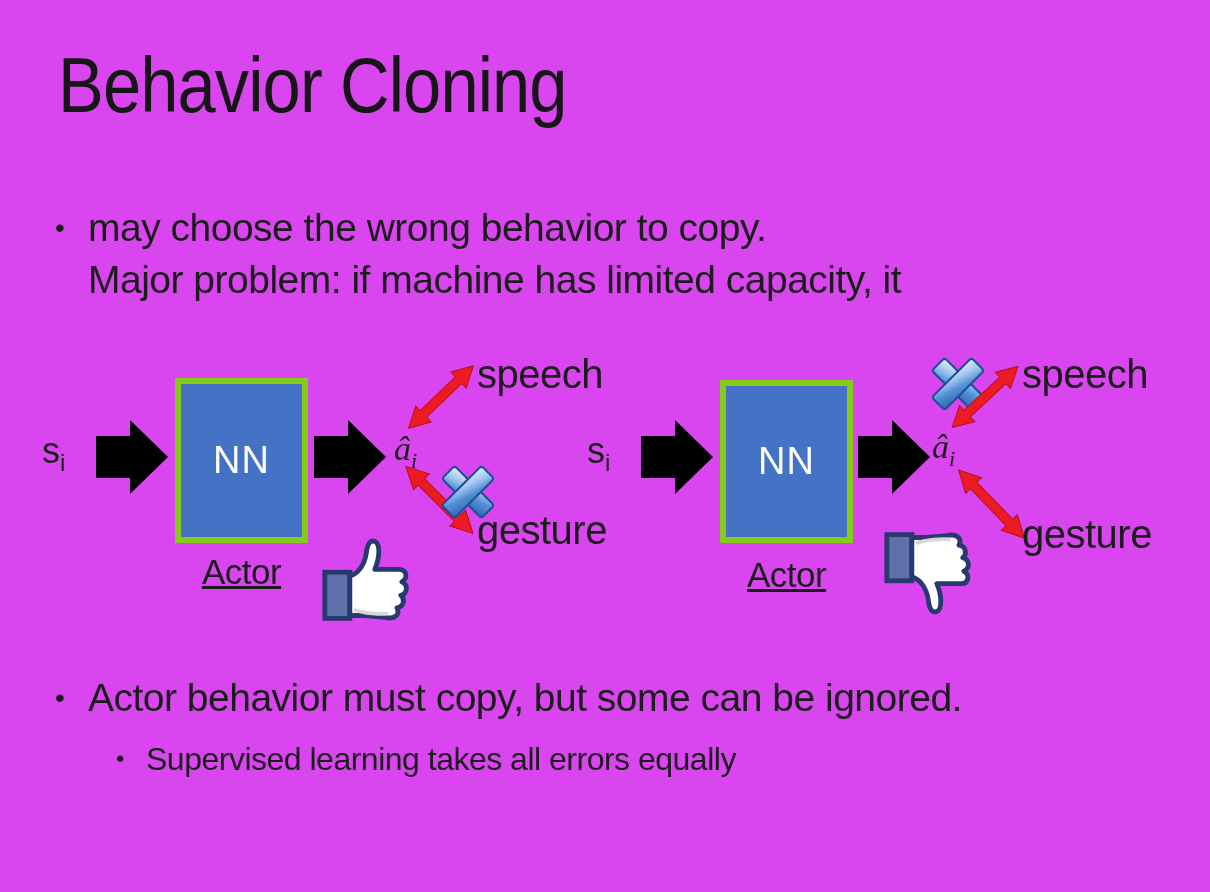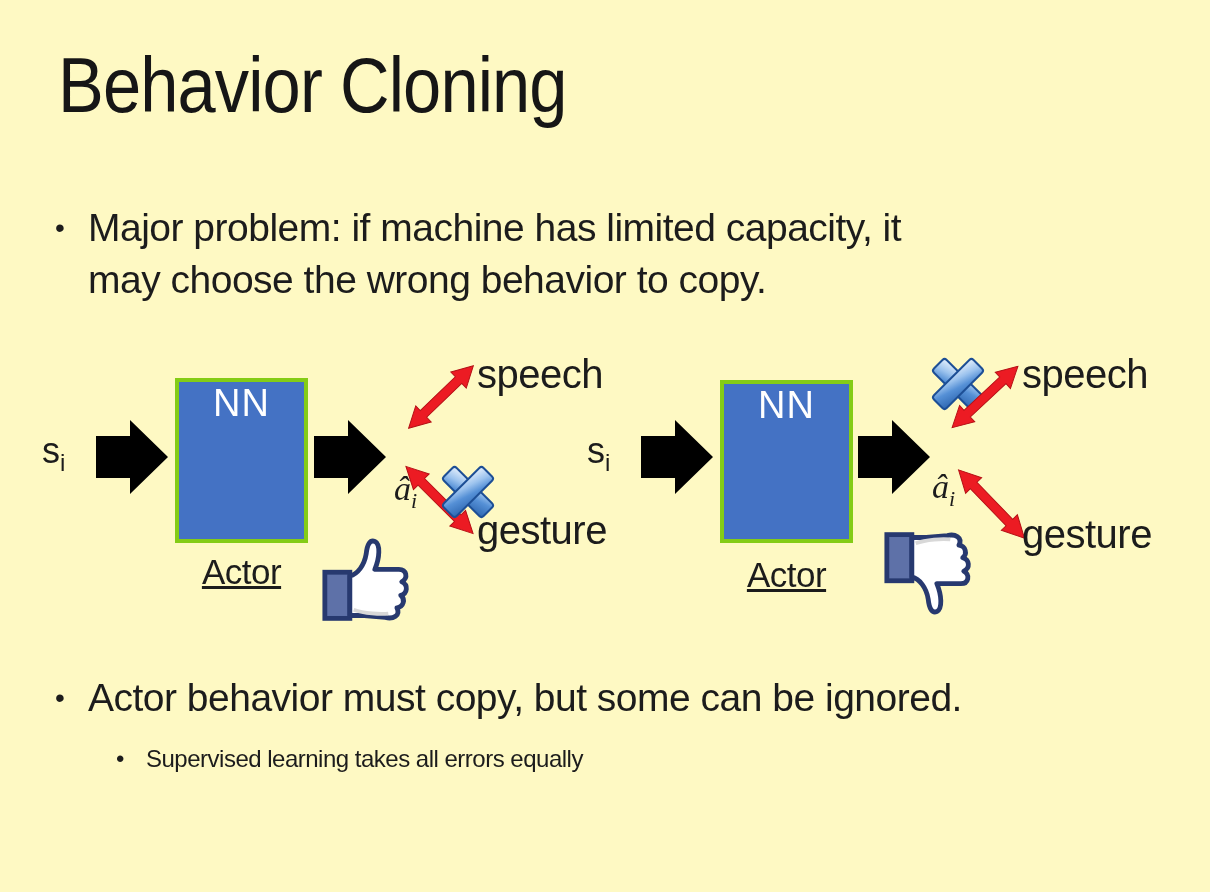--- a/index.html
+++ b/index.html
@@ -1,59 +1,59 @@
 <!DOCTYPE html>
 <html><head>
 <meta charset="utf-8">
 <style>
   html,body{margin:0;padding:0;background:#ffffff;}
   #slide{
-    position:relative;width:1210px;height:892px;background:#fef9c3;overflow:hidden;
+    position:relative;width:1210px;height:892px;background:#d946ef;overflow:hidden;
     font-family:"Liberation Sans",sans-serif;color:#1c1c1c;
   }
   .abs{position:absolute;}
   
   .title{
     left:58px;top:40px;font-size:78px;font-weight:300;letter-spacing:-1px;
     transform:scaleX(0.88);transform-origin:left top;white-space:nowrap;color:#161616;
   }
   
   .bullet-row{display:flex;align-items:flex-start;}
   .bullet-marker{flex:0 0 33px;font-size:28px;line-height:52px;}
   .bullet-text{font-size:39px;line-height:52px;letter-spacing:-0.5px;}
   .bullet-text .line{display:block;white-space:nowrap;}
   .sub .bullet-marker{flex:0 0 30px;font-size:24px;line-height:46px;}
-  .sub .bullet-text{font-size:24px;line-height:46px;}
+  .sub .bullet-text{font-size:32px;line-height:46px;}
   
   .nn-box{
-    width:133px;height:165px;background:#4472C4;border:4px solid #84cc16;
-    display:flex;justify-content:center;box-sizing:border-box;
+    width:133px;height:165px;background:#4472C4;border:6px solid #84cc16;
+    display:flex;align-items:center;justify-content:center;box-sizing:border-box;
   }
   .nn-label{color:#ffffff;font-size:38px;letter-spacing:1px;}
   .actor-label{width:133px;text-align:center;font-size:35px;letter-spacing:-0.5px;text-decoration:underline;}
   .state-label{font-size:36px;}
   .state-label sub{font-size:24px;}
-  .ahat{font-family:"Liberation Serif",serif;font-style:italic;font-size:34px;margin-top:40px;}
+  .ahat{font-family:"Liberation Serif",serif;font-style:italic;font-size:34px;}
   .ahat sub{font-size:22px;}
   .action-label{font-size:40px;letter-spacing:-0.5px;white-space:nowrap;}
   svg{display:block;overflow:visible;}
   .flip-v{transform:scaleY(-1);}
 </style>
 </head>
 <body>
 
 <div id="slide">
 
   <div class="abs title">Behavior Cloning</div>
 
   <div class="abs bullet-row" style="left:55px;top:202px;">
     <span class="bullet-marker">•</span>
     <span class="bullet-text">
+      <span class="line">may choose the wrong behavior to copy.</span>
       <span class="line">Major problem: if machine has limited capacity, it</span>
-      <span class="line">may choose the wrong behavior to copy.</span>
     </span>
   </div>
 
   <div class="abs state-label" style="left:42px;top:430px;"><span>s</span><sub>i</sub></div>
 
   <svg class="abs" style="left:96px;top:416px;" width="72" height="82" viewBox="0 0 72 82">
     <polygon points="0,20 34,20 34,4 72,41 34,78 34,62 0,62" fill="#000000"></polygon>
   </svg>
 
   <div class="abs nn-box" style="left:175px;top:378px;">

